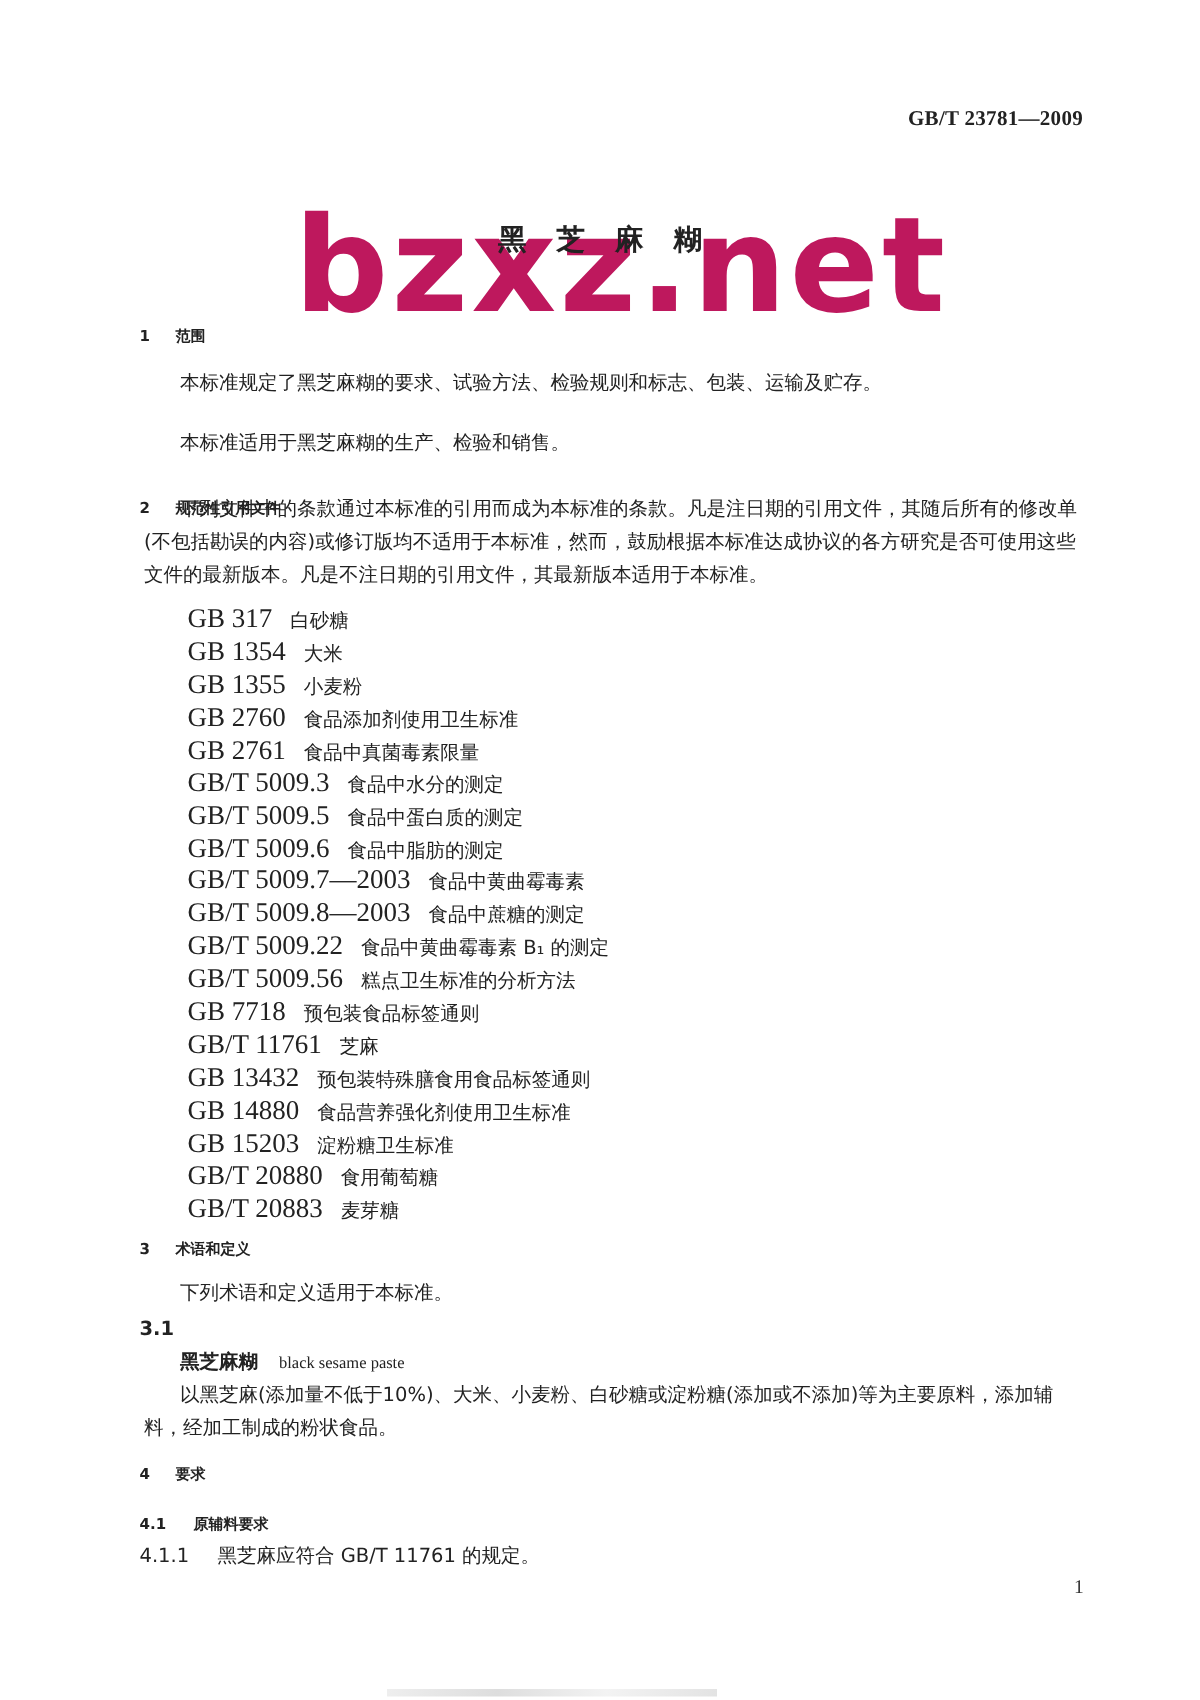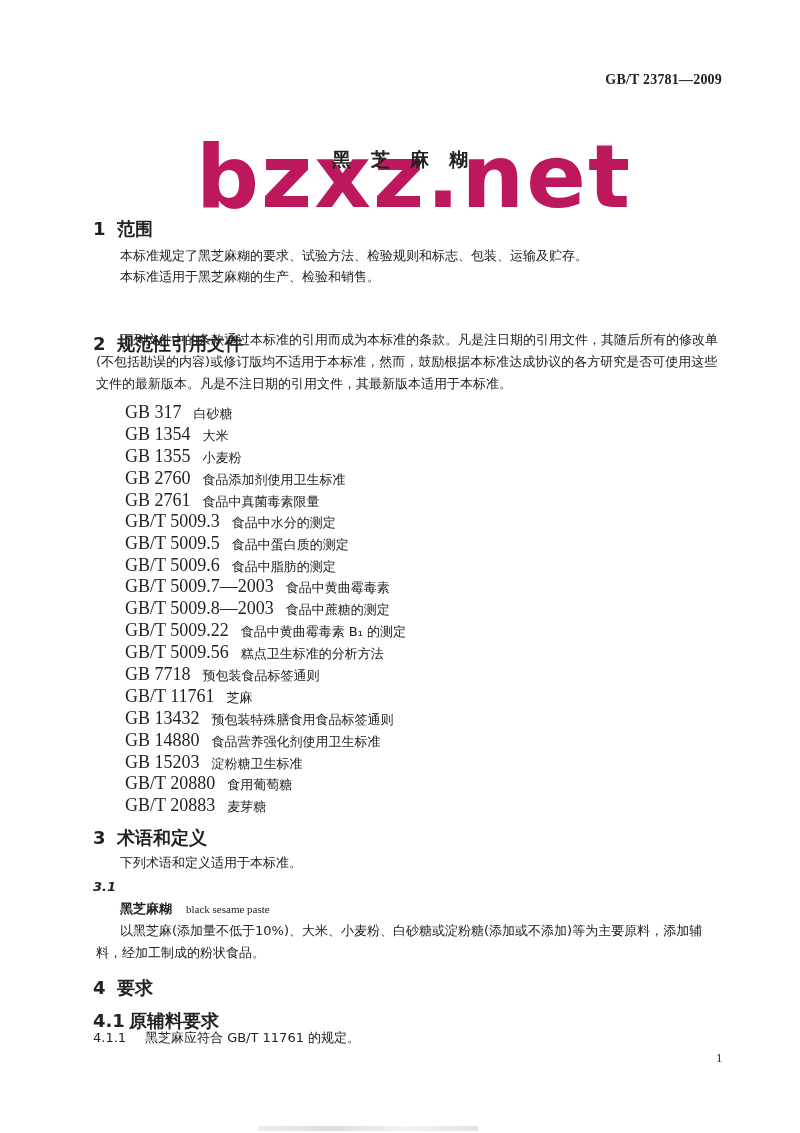--- a/index.html
+++ b/index.html
@@ -20,52 +20,52 @@
     color: #be185d; letter-spacing: 2px; z-index: 0;
   }
   .doc-title {
     position: absolute; top: 147px; left: 0; width: 800px; text-align: center;
     font-family: "DejaVu Sans", sans-serif; font-weight: bold;
     font-size: 19px; letter-spacing: 20px; color: #222; z-index: 1;
     padding-left: 20px; box-sizing: border-box;
   }
   .abs { position: absolute; z-index: 1; }
   .h1 {
-    font-family: "DejaVu Sans", sans-serif; font-weight: bold; font-size: 18px;
+    font-family: "DejaVu Sans", sans-serif; font-weight: bold; font-size: 10px;
     color: #222; left: 93px;
   }
   .h1 .num { display: inline-block; width: 24px; }
   .para {
     font-family: "DejaVu Sans", sans-serif; font-size: 13px; color: #222;
     line-height: 22px;
   }
   .indent { left: 120px; }
   .full { left: 96px; width: 630px; text-indent: 24px; }
   .ref {
     font-family: "DejaVu Sans", sans-serif; font-size: 13px; color: #222;
     left: 125px; white-space: nowrap;
   }
   .ref .code { font-family: "Liberation Serif", "DejaVu Serif", serif; font-size: 18px; margin-right: 12px; }
-  .sub-num { font-family: "DejaVu Sans", sans-serif; font-size: 13px; font-weight: bold; left: 93px; color:#222;font-style:italic; }
+  .sub-num { font-family: "DejaVu Sans", sans-serif; font-size: 13px; font-weight: bold; left: 93px; color:#222; }
   .term-en { font-family: "Liberation Serif", serif; font-weight: normal; font-size: 11px; margin-left: 14px; }
   .page-num { position: absolute; top: 1050px; left: 716px; font-family: "Liberation Serif", serif; font-size: 13px; color:#333; }
   .footer-smudge { position: absolute; top: 1126px; left: 258px; width: 220px; height: 5px; background: linear-gradient(90deg,#eee,#ddd,#f3f3f3,#e3e3e3); }
 </style>
 </head>
 <body>
 
 <div class="std-code">GB/T 23781—2009</div>
 <div class="watermark">bzxz.net</div>
 <div class="doc-title">黑芝麻糊</div>
 
 <div class="abs h1" style="top:217px;">
   <span class="num">1</span><span>范围</span>
 </div>
 <div class="abs para indent" style="top:245px;">本标准规定了黑芝麻糊的要求、试验方法、检验规则和标志、包装、运输及贮存。</div>
-<div class="abs para indent" style="top:267px;font-family:Liberation Mono, monospace;">本标准适用于黑芝麻糊的生产、检验和销售。</div>
+<div class="abs para indent" style="top:285px;">本标准适用于黑芝麻糊的生产、检验和销售。</div>
 
 <div class="abs h1" style="top:303px;margin-top:29px;">
   <span class="num">2</span><span>规范性引用文件</span>
 </div>
 <div class="abs para full" style="top:329px;">下列文件中的条款通过本标准的引用而成为本标准的条款。凡是注日期的引用文件，其随后所有的修改单(不包括勘误的内容)或修订版均不适用于本标准，然而，鼓励根据本标准达成协议的各方研究是否可使用这些文件的最新版本。凡是不注日期的引用文件，其最新版本适用于本标准。</div>
 
 <div>
   <div class="abs ref" style="top:402px;"><span class="code">GB 317</span><span>白砂糖</span></div>
   <div class="abs ref" style="top:424px;"><span class="code">GB 1354</span><span>大米</span></div>
   <div class="abs ref" style="top:446px;"><span class="code">GB 1355</span><span>小麦粉</span></div>

